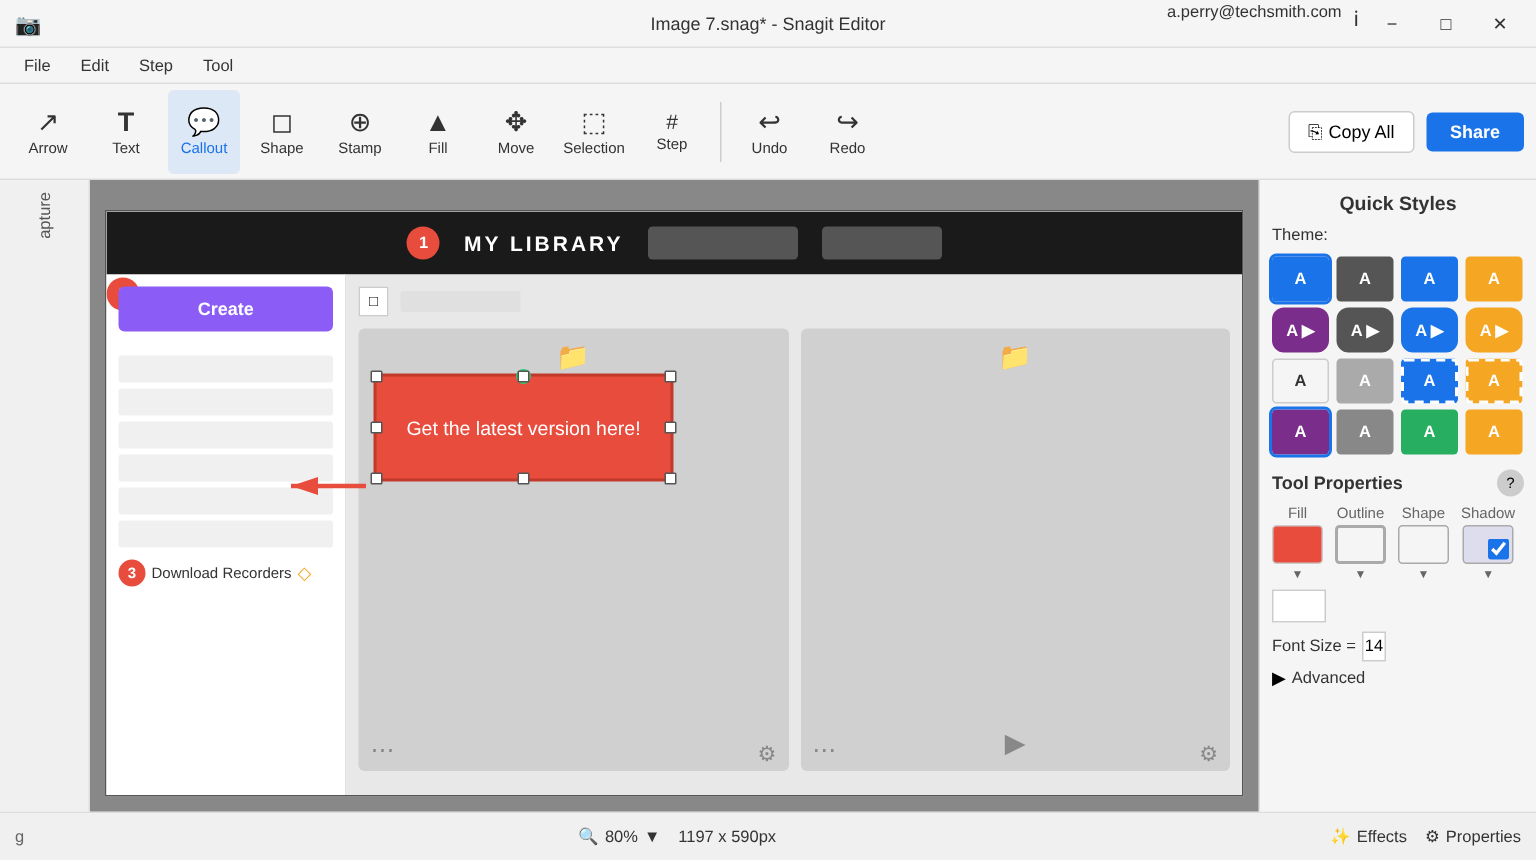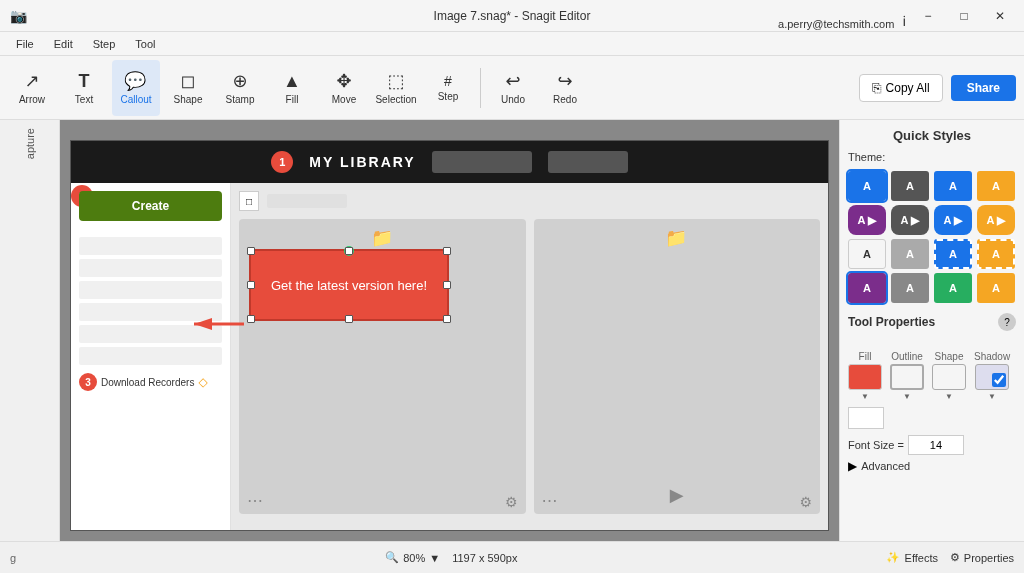--- a/index.html
+++ b/index.html
@@ -10,21 +10,21 @@
       height: 32px;
       background: #f5f5f5;
       display: flex;
       align-items: center;
       justify-content: space-between;
       padding: 0 10px;
       border-bottom: 1px solid #ddd;
     }
     .title-bar-left { display: flex; align-items: center; gap: 12px; font-size: 11px; color: #333; }
     .title-bar-center { font-size: 12px; color: #333; position: absolute; left: 50%; transform: translateX(-50%); }
-    .title-bar-right { display: flex; align-items: flex-end; gap: 8px; font-size: 11px; color: #333; }
+    .title-bar-right { display: flex; align-items: flex-start; gap: 8px; font-size: 11px; color: #333; }
     .win-btn { width: 28px; height: 28px; display: flex; align-items: center; justify-content: center; cursor: pointer; border-radius: 2px; font-size: 12px; }
 
     
     .menu-bar {
       height: 24px;
       background: #f5f5f5;
       display: flex;
       align-items: center;
       padding: 0 8px;
       gap: 4px;
@@ -158,21 +158,21 @@
       display: flex;
       height: calc(100% - 42px);
     }
     .app-sidebar {
       width: 160px;
       background: white;
       border-right: 1px solid #e0e0e0;
       padding: 8px;
     }
     .create-btn-inner {
-      background: #4d7c0f;
+      background: #8b5cf6;
       color: white;
       text-align: center;
       padding: 8px;
       border-radius: 4px;
       font-size: 12px;
       font-weight: 600;
       margin-bottom: 16px;
       position: relative;
     }
     .sidebar-step { position: absolute; left: -8px; top: -6px; }
@@ -292,21 +292,21 @@
       position: relative;
       overflow: hidden;
     }
     .style-swatch.selected { outline: 2px solid #1a73e8; }
 
     
     .tool-props-header {
       display: flex;
       align-items: center;
       justify-content: space-between;
-      margin-bottom: 20px;
+      margin-bottom: 6px;
     }
     .tool-props-title { font-size: 12px; font-weight: 600; color: #333; }
     .help-btn { width: 18px; height: 18px; background: #ccc; border-radius: 50%; font-size: 10px; display: flex; align-items: center; justify-content: center; cursor: pointer; }
     .prop-cols { display: flex; gap: 8px; margin-bottom: 6px; }
     .prop-col { display: flex; flex-direction: column; align-items: center; gap: 2px; }
     .prop-col-label { font-size: 10px; color: #666; }
     .prop-swatch-large {
       width: 34px;
       height: 26px;
       border: 1px solid #ccc;
@@ -343,21 +343,21 @@
     .font-select {
       flex: 1;
       height: 22px;
       border: 1px solid #ccc;
       background: white;
       font-size: 11px;
       border-radius: 2px;
     }
     .font-size-row { display: flex; align-items: center; gap: 4px; margin-bottom: 4px; }
     .font-size-label { font-size: 11px; color: #333; }
-    .font-size-input { width: 56px; height: 20px; border: 1px solid #ccc; text-align: center; font-size: 11px; }
+    .font-size-input { width: 16px; height: 20px; border: 1px solid #ccc; text-align: center; font-size: 11px; }
     .advanced-row { display: flex; align-items: center; gap: 4px; cursor: pointer; }
     .advanced-label { font-size: 11px; color: #333; }
 
     
     .status-bar {
       height: 32px;
       background: #f0f0f0;
       border-top: 1px solid #ddd;
       display: flex;
       align-items: center;

